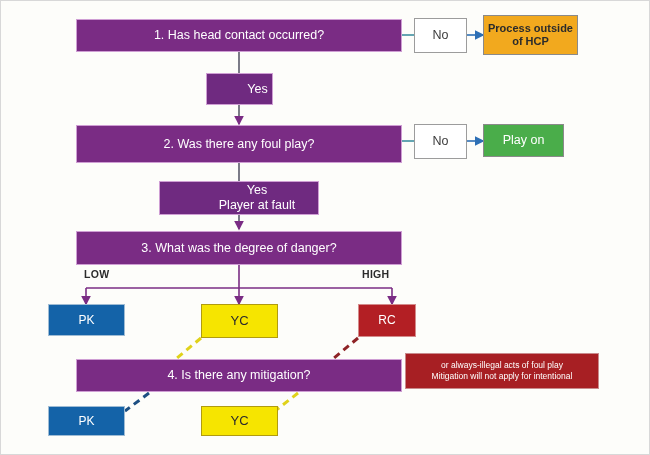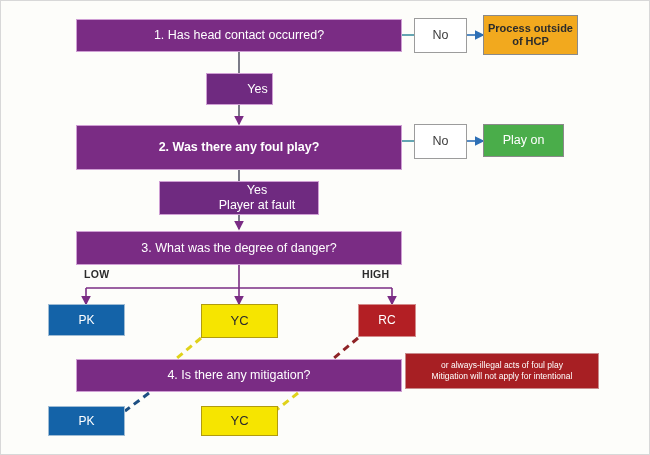--- a/index.html
+++ b/index.html
@@ -154,21 +154,21 @@
 
   <div class="node orangebox" style="left:482px;top:14px;width:95px;height:40px;flex-direction:column;">
     <span>Process outside</span>
     <span>of HCP</span>
   </div>
 
   <div class="node pbox" style="left:205px;top:72px;width:67px;height:32px;">
     <span>Yes</span>
   </div>
 
-  <div class="node qbar" style="left:75px;top:124px;width:326px;height:45px;font-weight:bold;">
+  <div class="node qbar" style="left:75px;top:124px;width:326px;height:38px;">
     <span>2. Was there any foul play?</span>
   </div>
 
   <div class="node wbox" style="left:413px;top:123px;width:53px;height:35px;">
     <span>No</span>
   </div>
 
   <div class="node greenbox" style="left:482px;top:123px;width:81px;height:33px;">
     <span>Play on</span>
   </div>

